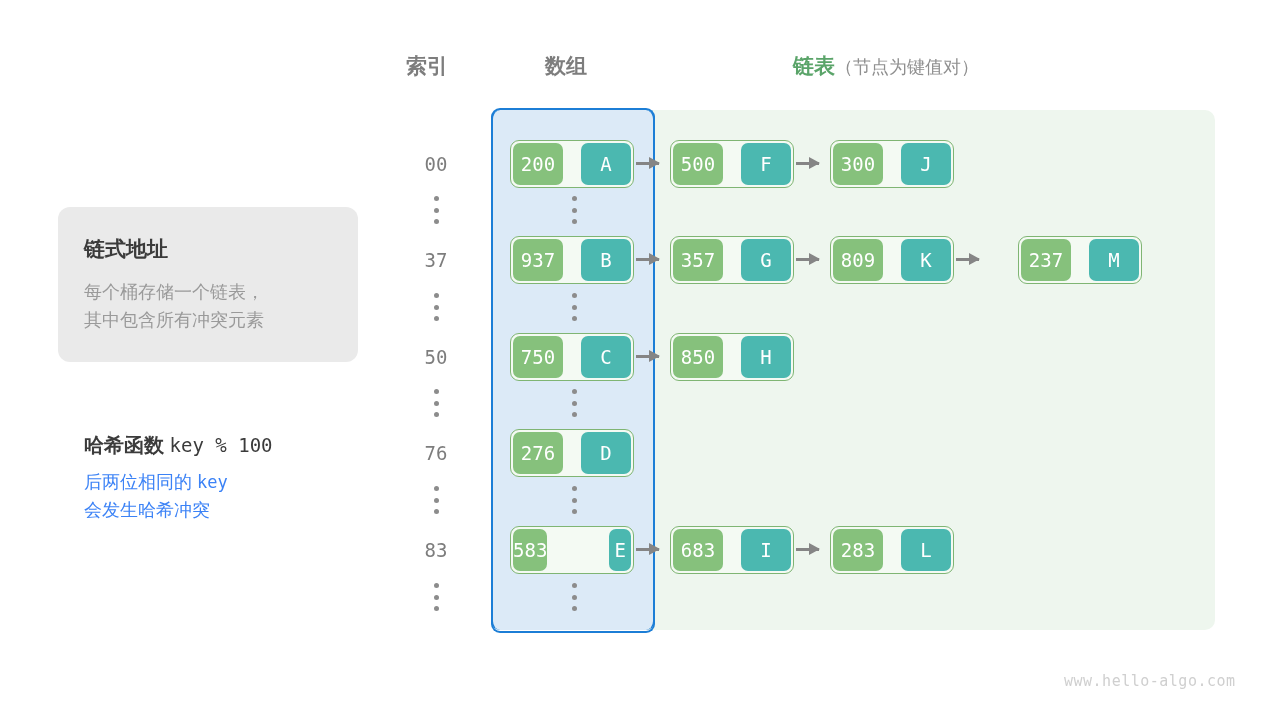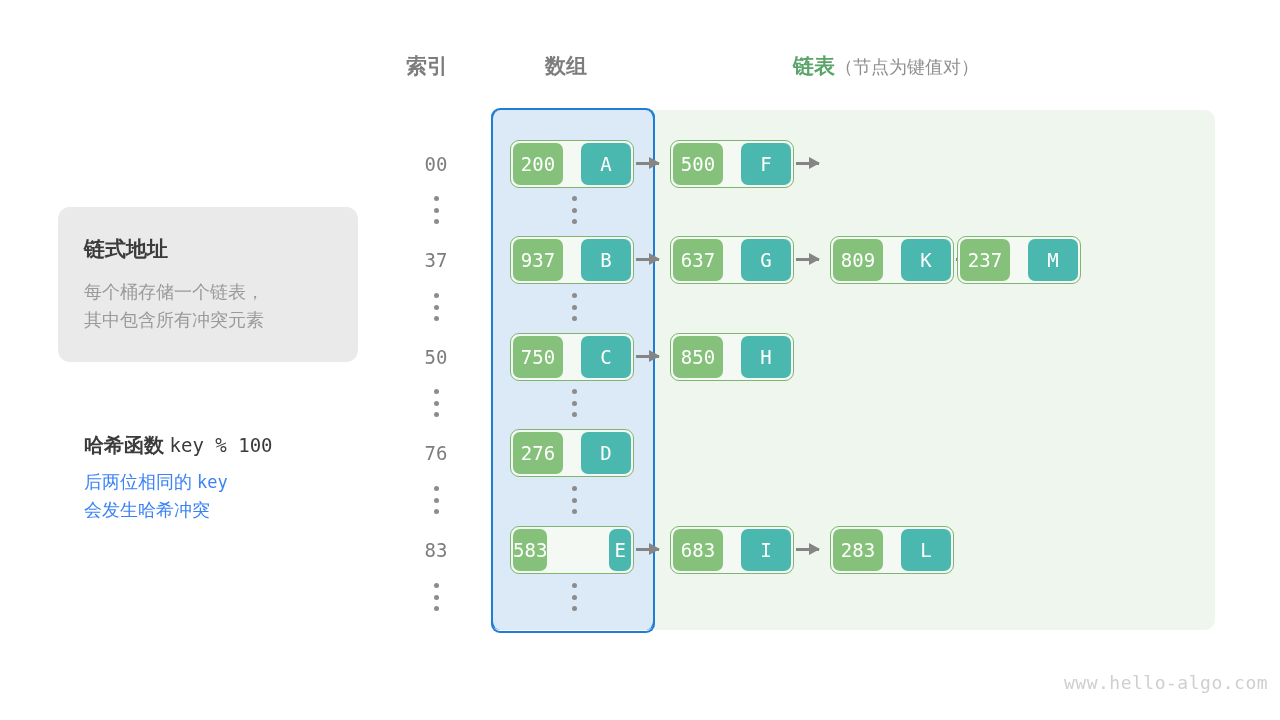--- a/index.html
+++ b/index.html
@@ -92,21 +92,21 @@
   .callout .desc{font-size:18px;color:#9a9a9a;line-height:1.55;}
 
   .note{position:absolute;left:84px;top:432px;width:300px;}
   .note .title{font-size:20px;font-weight:bold;color:#3b3b3b;white-space:nowrap;}
   .note .title .code{font-family:"DejaVu Sans Mono","Liberation Mono",monospace;font-weight:normal;font-size:19px;}
   .note .desc{margin-top:10px;font-size:18px;color:#3b82f6;line-height:1.55;}
   .note .desc .code{font-family:"DejaVu Sans Mono","Liberation Mono",monospace;font-size:17px;}
 
   .watermark{
     position:absolute;left:1064px;top:672px;
-    font-size:18px;color:#cfcfcf;letter-spacing:0.5px;
+    font-size:15px;color:#cfcfcf;letter-spacing:0.5px;
   }
 </style>
 </head>
 <body>
 
 <div class="header-row">
   <div class="hdr" id="hdr-index">索引</div>
   <div class="hdr" id="hdr-array">数组</div>
   <div class="hdr" id="hdr-list">
     <span>链表</span><span class="sub">（节点为键值对）</span>
@@ -122,20 +122,24 @@
       <div class="node" style="left: 510px;">
         <div class="cell key mono">200</div>
         <div class="cell val mono">A</div>
       </div>
       <div class="arrow" style="left: 636px; width: 23px;"></div>
       <div class="node" style="left: 670px;">
         <div class="cell key mono">500</div>
         <div class="cell val mono">F</div>
       </div>
       <div class="arrow" style="left: 796px; width: 23px;"></div>
+      <div class="node" style="left: 830px;">
+        <div class="cell key mono">300</div>
+        <div class="cell val mono">J</div>
+      </div>
     </div>
     <div class="row" style="top: 196px; height: 28px;">
       <div class="dots dots-idx">
         <i></i>
         <i></i>
         <i></i>
       </div>
       <div class="dots dots-arr">
         <i></i>
         <i></i>
@@ -143,30 +147,30 @@
       </div>
     </div>
     <div class="row" style="top: 232px;">
       <div class="idx mono">37</div>
       <div class="node" style="left: 510px;">
         <div class="cell key mono">937</div>
         <div class="cell val mono">B</div>
       </div>
       <div class="arrow" style="left: 636px; width: 23px;"></div>
       <div class="node" style="left: 670px;">
-        <div class="cell key mono">637</div>
+        <div class="cell key mono">357</div>
         <div class="cell val mono">G</div>
       </div>
       <div class="arrow" style="left: 796px; width: 23px;"></div>
       <div class="node" style="left: 830px;">
         <div class="cell key mono">809</div>
         <div class="cell val mono">K</div>
       </div>
       <div class="arrow" style="left: 956px; width: 23px;"></div>
-      <div class="node" style="left: 957px;">
+      <div class="node" style="left: 1018px;">
         <div class="cell key mono">237</div>
         <div class="cell val mono">M</div>
       </div>
     </div>
     <div class="row" style="top: 293px; height: 28px;">
       <div class="dots dots-idx">
         <i></i>
         <i></i>
         <i></i>
       </div>

